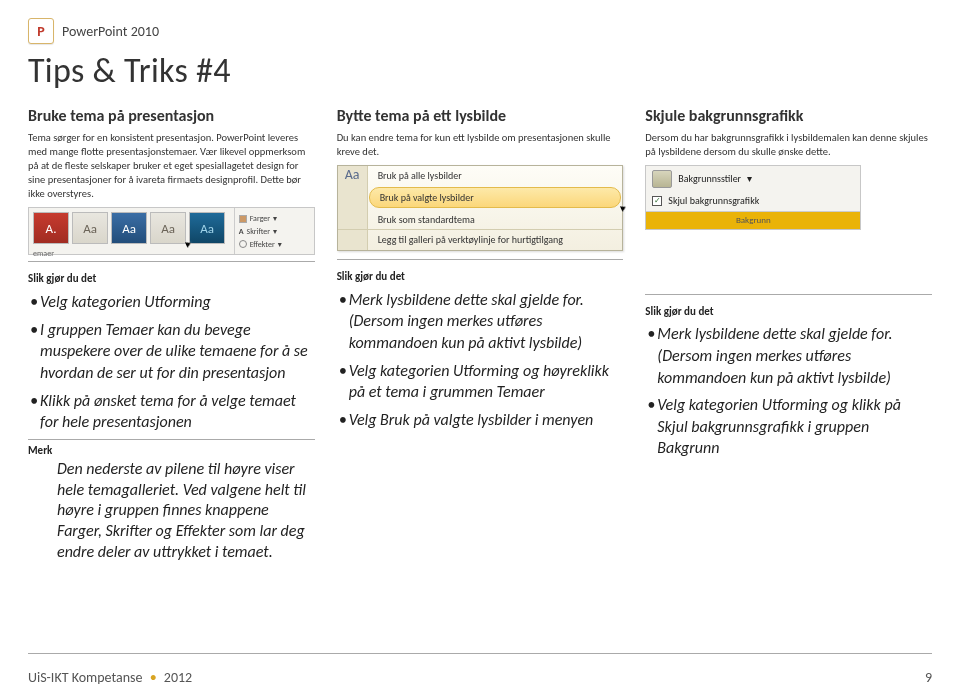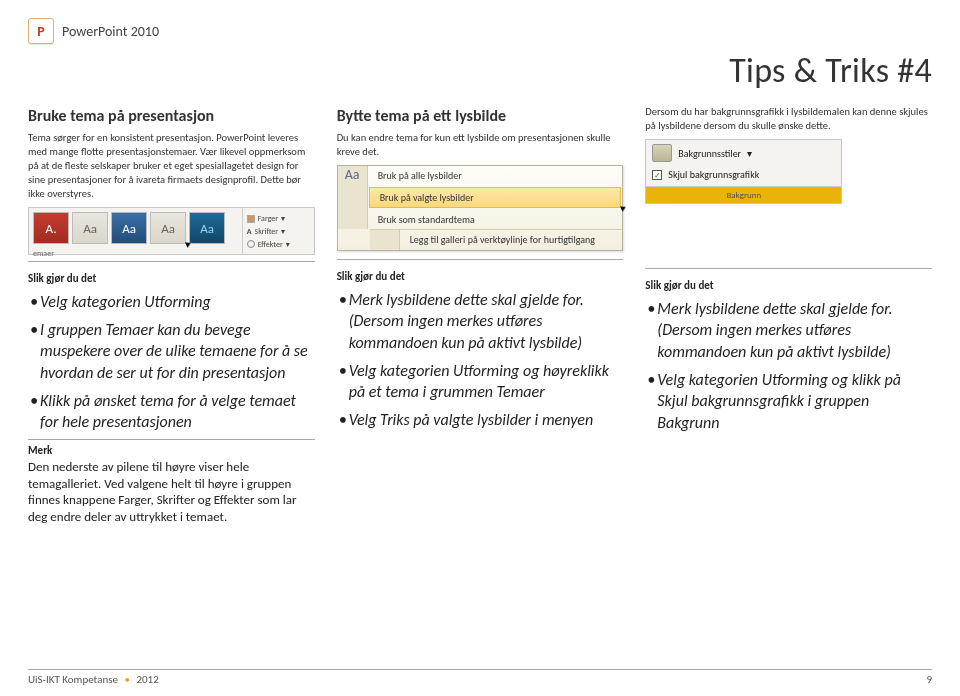--- a/index.html
+++ b/index.html
@@ -17,21 +17,20 @@
     width: 26px; height: 26px;
     background: #fff;
     border: 1px solid #d8b56a;
     border-radius: 3px;
     display: flex; align-items: center; justify-content: center;
     font-weight: bold; color: #c0392b; font-size: 14px;
     box-shadow: 0 1px 1px rgba(0,0,0,.1);
   }
   .app-title { color: #444; font-size: 14px; font-weight: 500; }
   .tip-title {
-    text-align: right;
     font-size: 34px;
     color: #333;
     font-weight: 400;
     margin: 4px 0 14px 0;
     letter-spacing: .3px;
   }
   .columns {
     display: grid;
     grid-template-columns: 1fr 1fr 1fr;
     gap: 22px;
@@ -53,66 +52,66 @@
     border: 1px solid #bbb;
     background: #fff;
     font-size: 13px; display:flex; align-items:center; justify-content:center;
     color: #444;
   }
   .tile.red { background: linear-gradient(#c63a2e,#a12c22); color:#fff; }
   .tile.gray { background: linear-gradient(#e8e6df,#d9d6cb); color:#6b6458; }
   .tile.blue { background: linear-gradient(#3b6ea5,#224d7a); color:#fff; }
   .tile.teal { background: linear-gradient(#1f6b9a,#0f4666); color:#9fd3e9; }
   .strip-right {
-    width: 72px; border-left:1px solid #ccc;
+    width: 80px; border-left:1px solid #ccc;
     display:flex; flex-direction:column; justify-content:center;
     font-size: 8px; color:#444; padding:2px 4px; gap:2px;
   }
   .strip-right div { display:flex; align-items:center; gap:3px; }
   .sw { width:8px; height:8px; background:#c96; border:1px solid #aaa; }
   .strip-label { font-size:8px; color:#666; padding:0 4px 2px; }
   .ctx-menu {
     margin: 6px 0 8px 0;
     border: 1px solid #b7b39b;
     background: linear-gradient(#fefdf7,#f3efe0);
     font-size: 10px; color:#333;
     box-shadow: 1px 1px 2px rgba(0,0,0,.15);
   }
   .ctx-left {
     width: 30px; background:#e9e4cf; border-right:1px solid #d3cdb0;
     display:flex; align-items:center; justify-content:center;
     font-size:14px; color:#5a6b8c;
   }
   .ctx-row { display:flex; align-items:stretch; min-height:20px; }
   .ctx-text { flex:1; padding:3px 10px; display:flex; align-items:center; }
-  .ctx-row.sel .ctx-text { background: linear-gradient(#fde9a9,#fbd77a); border:1px solid #e3bb4c; margin:1px; border-radius:0; }
+  .ctx-row.sel .ctx-text { background: linear-gradient(#fde9a9,#fbd77a); border:1px solid #e3bb4c; margin:1px; border-radius:10px; }
   .bg-panel {
     margin-top:6px;
     border:1px solid #c7c7c7;
     background:#f4f3ef;
     font-size:10px;
-    width: 197px;
+    width: 216px;
   }
   .bg-panel .top { display:flex; align-items:center; gap:6px; padding:4px 6px; }
   .bg-panel .mid { display:flex; align-items:center; gap:6px; padding:2px 6px 4px; }
   .bg-panel .bot { background:#eab308; border-top:1px solid #ccc; text-align:center; padding:2px 0; font-size:9px; color:#555; }
   .swatch-icon { width:20px; height:18px; background:linear-gradient(#d7d5bc,#b8b593); border:1px solid #999; border-radius:2px; }
   .chk { width:10px; height:10px; border:1px solid #555; background:#fff; display:inline-flex; align-items:center; justify-content:center; font-size:8px; color:#2a6b2a; }
   .instr-title { font-weight:600; font-size:11px; margin: 10px 0 4px; }
   .instr ul { padding-left: 0; list-style:none; }
   .instr li { position:relative; padding-left:12px; font-style:italic; font-size:16px; margin-bottom:6px; line-height:1.35; }
   .instr li::before { content:"•"; position:absolute; left:2px; top:0; }
   .divider { border:none; border-top:1px solid #aaa; margin:6px 0 4px; }
   .merk-title { font-weight:600; font-size:11px; }
-  .merk-body { font-size:13px; max-width:280px; line-height:1.3; }
+  .merk-body { font-style:italic; font-size:16px; max-width:280px; line-height:1.3;margin-left:29px; }
   .footer {
     position:absolute; bottom:10px; left:28px; right:28px;
     border-top:1px solid #aaa;
-    font-size:11px; color:#555;
-    padding-top:3px;
+    font-size:14px; color:#555;
+    padding-top:15px;
     display:flex; justify-content:space-between;align-items:center;
   }
   .footer .sep { color:#d8a423; margin:0 4px; }
   .cursor {
     position:relative;
   }
   .cursor::after {
     content:"";
     position:absolute;
     right:-6px; bottom:-4px;
@@ -183,38 +182,39 @@
         <div class="ctx-text">Bruk på alle lysbilder</div>
       </div>
       <div class="ctx-row sel">
         <div class="ctx-left"></div>
         <div class="ctx-text cursor">Bruk på valgte lysbilder</div>
       </div>
       <div class="ctx-row">
         <div class="ctx-left"></div>
         <div class="ctx-text">Bruk som standardtema</div>
       </div>
-      <div class="ctx-row" style="border-top:1px solid #d3cdb0;margin-left:32px;">
+      <div class="ctx-row" style="border-top:1px solid #d3cdb0;">
         <div class="ctx-left"></div>
         <div class="ctx-text">Legg til galleri på verktøylinje for hurtigtilgang</div>
       </div>
     </div>
 
     <hr class="divider">
     <div class="instr">
       <div class="instr-title">Slik gjør du det</div>
       <ul>
         <li>Merk lysbildene dette skal gjelde for. (Dersom ingen merkes utføres kommandoen kun på aktivt lysbilde)</li>
         <li>Velg kategorien Utforming og høyreklikk på et tema i grummen Temaer</li>
-        <li>Velg Triks på valgte lysbilder i menyen</li>
+        <li>Velg Bruk på valgte lysbilder i menyen</li>
       </ul>
     </div>
   </div>
 
   <div class="col">
+    <div class="h2">Skjule bakgrunnsgrafikk</div>
     <p class="para">Dersom du har bakgrunnsgrafikk i lysbildemalen kan denne skjules på lysbildene dersom du skulle ønske dette.</p>
 
     <div class="bg-panel">
       <div class="top">
         <div class="swatch-icon"></div>
         <span>Bakgrunnsstiler</span>
         <span>▾</span>
       </div>
       <div class="mid">
         <span class="chk">✓</span>

